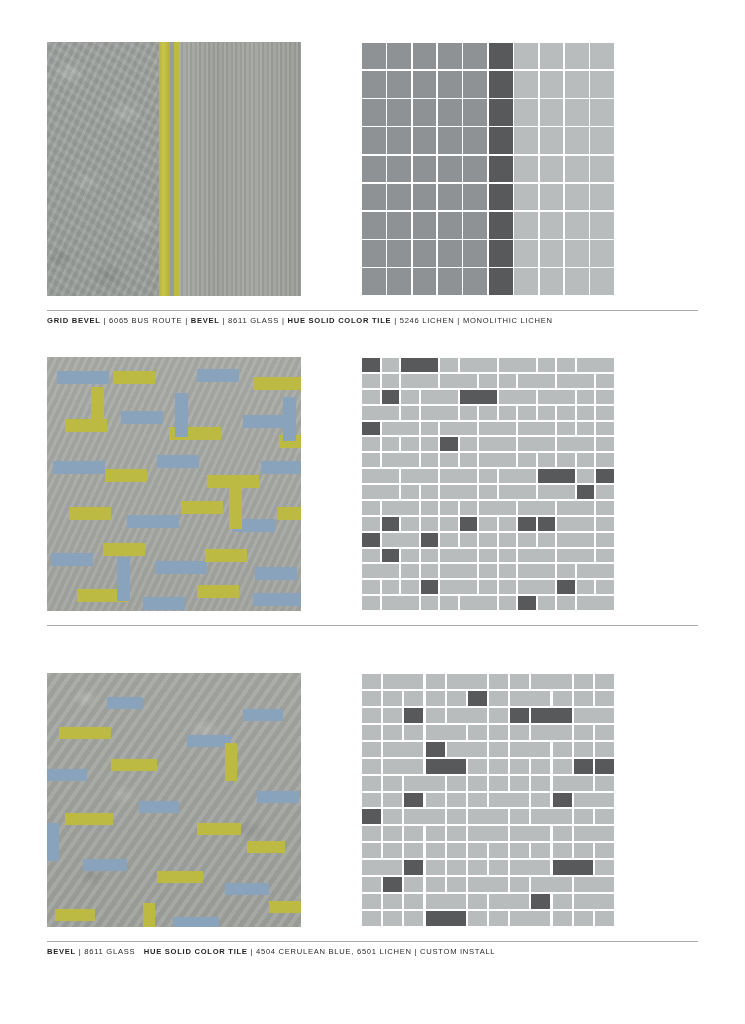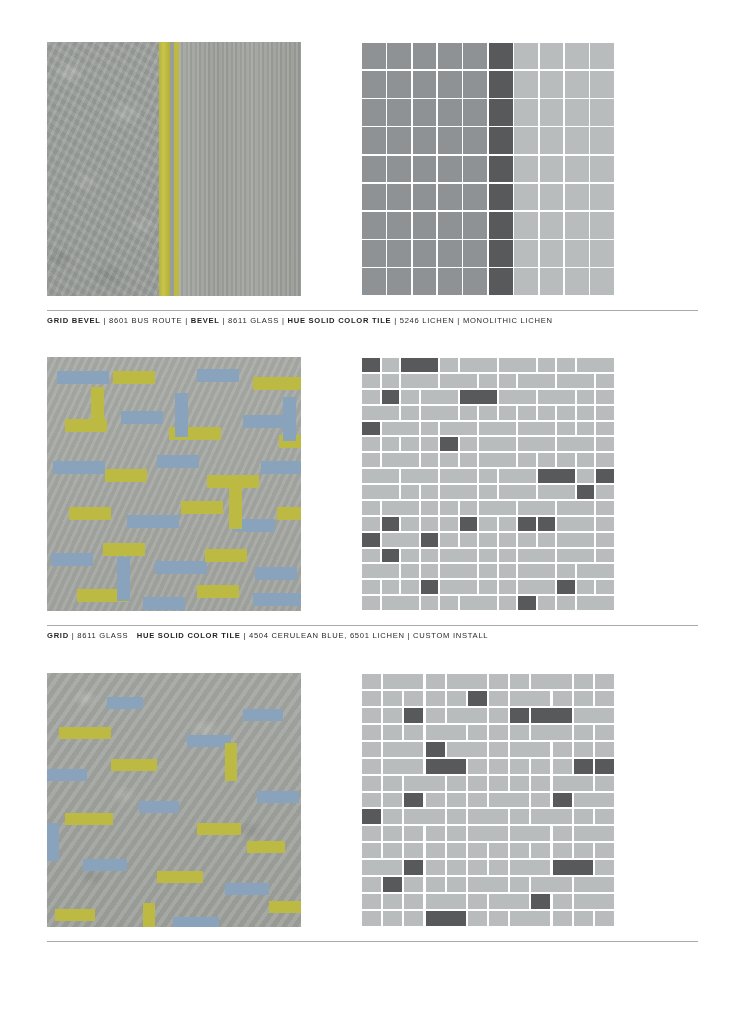--- a/index.html
+++ b/index.html
@@ -248,21 +248,21 @@
             <div class="tile" style="left: 204px; top: 226.4px; width: 23.8px; height: 26.6px; background: rgb(185, 188, 188);"></div>
             <div class="tile" style="left: 229.4px; top: 226.4px; width: 23.8px; height: 26.6px; background: rgb(185, 188, 188);"></div>
           </div>
       </div>
     </div>
 
     <div class="rule" style="top:268px"></div>
     <div class="caption" style="top:274px">
       <span class="b">GRID BEVEL</span>
       <span class="sep">|</span>
-      <span>8601 BUS ROUTE</span>
+      <span>6065 BUS ROUTE</span>
       <span class="sep">|</span>
       <span class="b">BEVEL</span>
       <span class="sep">|</span>
       <span>8611 GLASS</span>
       <span class="sep">|</span>
       <span class="b">HUE SOLID COLOR TILE</span>
       <span class="sep">|</span>
       <span>5246 LICHEN</span>
       <span class="sep">|</span>
       <span>MONOLITHIC LICHEN</span>
@@ -467,31 +467,20 @@
             <div class="tile" style="left: 137.769px; top: 239.125px; width: 17.5385px; height: 13.875px; background: rgb(185, 188, 188);"></div>
             <div class="tile" style="left: 157.308px; top: 239.125px; width: 17.5385px; height: 13.875px; background: rgb(88, 89, 91);"></div>
             <div class="tile" style="left: 176.846px; top: 239.125px; width: 17.5385px; height: 13.875px; background: rgb(185, 188, 188);"></div>
             <div class="tile" style="left: 196.385px; top: 239.125px; width: 17.5385px; height: 13.875px; background: rgb(185, 188, 188);"></div>
             <div class="tile" style="left: 215.923px; top: 239.125px; width: 37.0769px; height: 13.875px; background: rgb(185, 188, 188);"></div>
           </div>
       </div>
     </div>
 
     <div class="rule" style="top:268px"></div>
-    <div class="caption" style="top:274px">
-      <span class="b">GRID</span>
-      <span class="sep">|</span>
-      <span>8611 GLASS</span>
-      &nbsp;
-      <span class="b">HUE SOLID COLOR TILE</span>
-      <span class="sep">|</span>
-      <span>4504 CERULEAN BLUE, 6501 LICHEN</span>
-      <span class="sep">|</span>
-      <span>CUSTOM INSTALL</span>
-    </div>
   </div>
 
   <div class="row row-3">
     <div class="swatches">
 
       <div class="swatch left s3a">
         <div class="tilegrid" id="grid3a">
             <div class="tile" style="left: 12px; top: 54px; width: 52px; height: 12px; background: rgb(189, 186, 67);"></div>
             <div class="tile" style="left: 0px; top: 96px; width: 40px; height: 12px; background: rgb(138, 163, 189);"></div>
             <div class="tile" style="left: 64px; top: 86px; width: 46px; height: 12px; background: rgb(189, 186, 67);"></div>
@@ -660,15 +649,26 @@
             <div class="tile" style="left: 128px; top: 238.067px; width: 19.1667px; height: 14.9333px; background: rgb(185, 188, 188);"></div>
             <div class="tile" style="left: 149.167px; top: 238.067px; width: 40.3333px; height: 14.9333px; background: rgb(185, 188, 188);"></div>
             <div class="tile" style="left: 191.5px; top: 238.067px; width: 19.1667px; height: 14.9333px; background: rgb(185, 188, 188);"></div>
             <div class="tile" style="left: 212.667px; top: 238.067px; width: 19.1667px; height: 14.9333px; background: rgb(185, 188, 188);"></div>
             <div class="tile" style="left: 233.833px; top: 238.067px; width: 19.1667px; height: 14.9333px; background: rgb(185, 188, 188);"></div>
           </div>
       </div>
     </div>
 
     <div class="rule" style="top:268px"></div>
+    <div class="caption" style="top:274px">
+      <span class="b">BEVEL</span>
+      <span class="sep">|</span>
+      <span>8611 GLASS</span>
+      &nbsp;
+      <span class="b">HUE SOLID COLOR TILE</span>
+      <span class="sep">|</span>
+      <span>4504 CERULEAN BLUE, 6501 LICHEN</span>
+      <span class="sep">|</span>
+      <span>CUSTOM INSTALL</span>
+    </div>
   </div>
 
 </div>
 
 </body></html>

